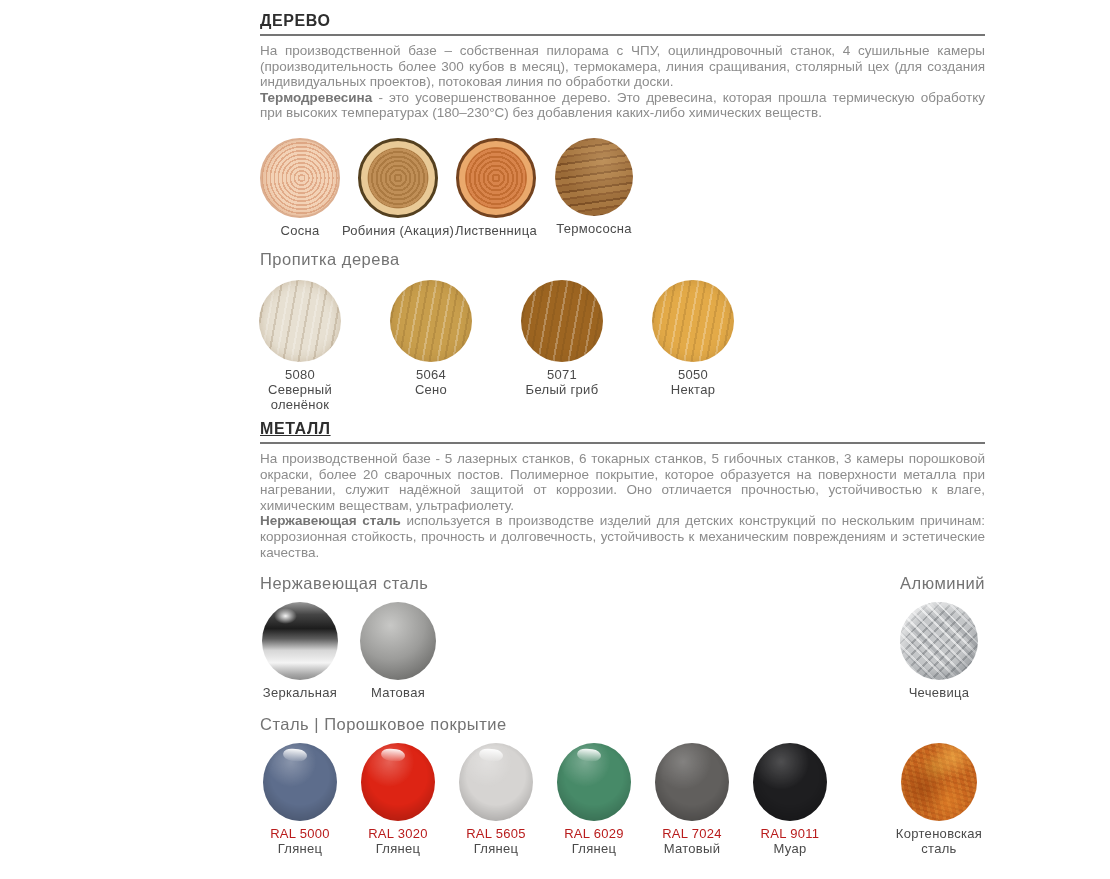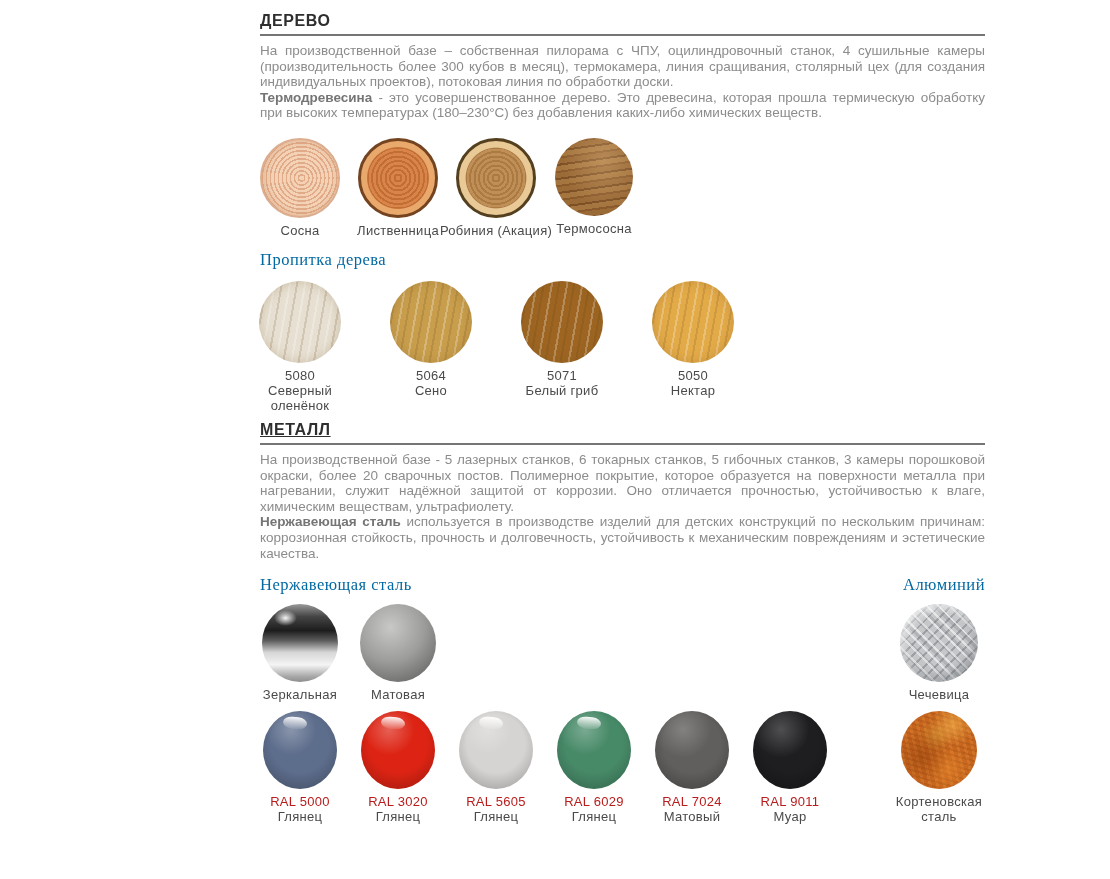--- a/index.html
+++ b/index.html
@@ -16,21 +16,21 @@
   .rule { height:2px; background:#757575; margin-top:4px; }
 
   p.body {
     font-size:13.5px; line-height:15.6px; color:#8c8c8c;
     text-align:justify; margin-top:7px;
   }
   p.body + p.body { margin-top:0; }
   p.body strong { color:#757575; font-weight:bold; }
 
   h2.sub {
-    font-size:16.5px; font-weight:normal; color:#0369a1; letter-spacing:.5px;font-family:Liberation Serif, serif;
+    font-size:16.5px; font-weight:normal; color:#737373; letter-spacing:.5px;
   }
   .subrow { display:flex; justify-content:space-between; align-items:baseline; }
 
   .row { display:flex; align-items:flex-start; }
   .col { width:80px; margin-right:18px; display:flex; flex-direction:column; align-items:center; }
   .col:last-child { margin-right:0; }
   .col.right { margin-left:auto; margin-right:0; width:92px; }
 
   .cap {
     margin-top:5px; font-size:13px; line-height:15px; color:#4a4a4a;
@@ -141,26 +141,26 @@
 
     <p class="body">На производственной базе – собственная пилорама с ЧПУ, оцилиндровочный станок, 4 сушильные камеры (производительность более 300 кубов в месяц), термокамера, линия сращивания, столярный цех (для создания индивидуальных проектов), потоковая линия по обработки доски.</p>
     <p class="body"><strong>Термодревесина</strong><span> - это усовершенствованное дерево. Это древесина, которая прошла термическую обработку при высоких температурах (180–230°С) без добавления каких-либо химических веществ.</span></p>
 
     <div class="row m-wood-row">
       <figure class="col">
         <div class="disc c-pine"></div>
         <figcaption class="cap nowrap">Сосна</figcaption>
       </figure>
       <figure class="col">
+        <div class="disc c-robinia"></div>
+        <figcaption class="cap nowrap">Робиния (Акация)</figcaption>
+      </figure>
+      <figure class="col">
         <div class="disc c-larch"></div>
         <figcaption class="cap nowrap">Лиственница</figcaption>
-      </figure>
-      <figure class="col">
-        <div class="disc c-robinia"></div>
-        <figcaption class="cap nowrap">Робиния (Акация)</figcaption>
       </figure>
       <figure class="col">
         <div class="disc c-thermo"></div>
         <figcaption class="cap nowrap">Термососна</figcaption>
       </figure>
     </div>
   </section>
 
   <section>
     <h2 class="sub m-imp-h">Пропитка дерева</h2>
@@ -219,20 +219,21 @@
         <figcaption class="cap nowrap">Матовая</figcaption>
       </figure>
       <figure class="col right">
         <div class="disc c-checker"></div>
         <figcaption class="cap nowrap">Чечевица</figcaption>
       </figure>
     </div>
   </section>
 
   <section>
+    <h2 class="sub m-powder-h">Сталь | Порошковое покрытие</h2>
 
     <div class="row m-powder-row">
       <figure class="col">
         <div class="disc sphere gloss" style="background-color: rgb(93, 109, 140);"></div>
         <figcaption class="cap nowrap">
             <div class="code-bold">RAL 5000</div>
             <div>Глянец</div>
           </figcaption>
       </figure>
       <figure class="col">

